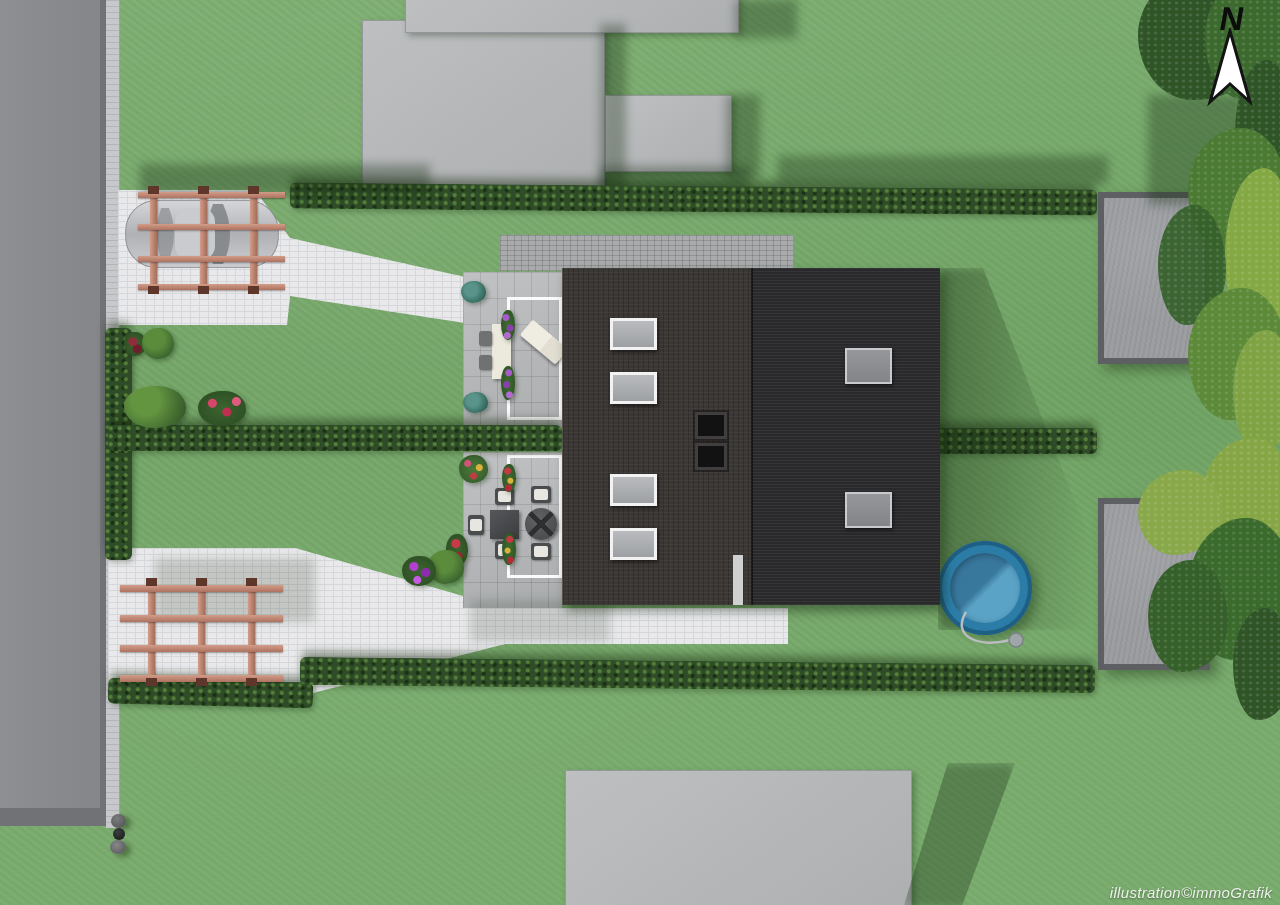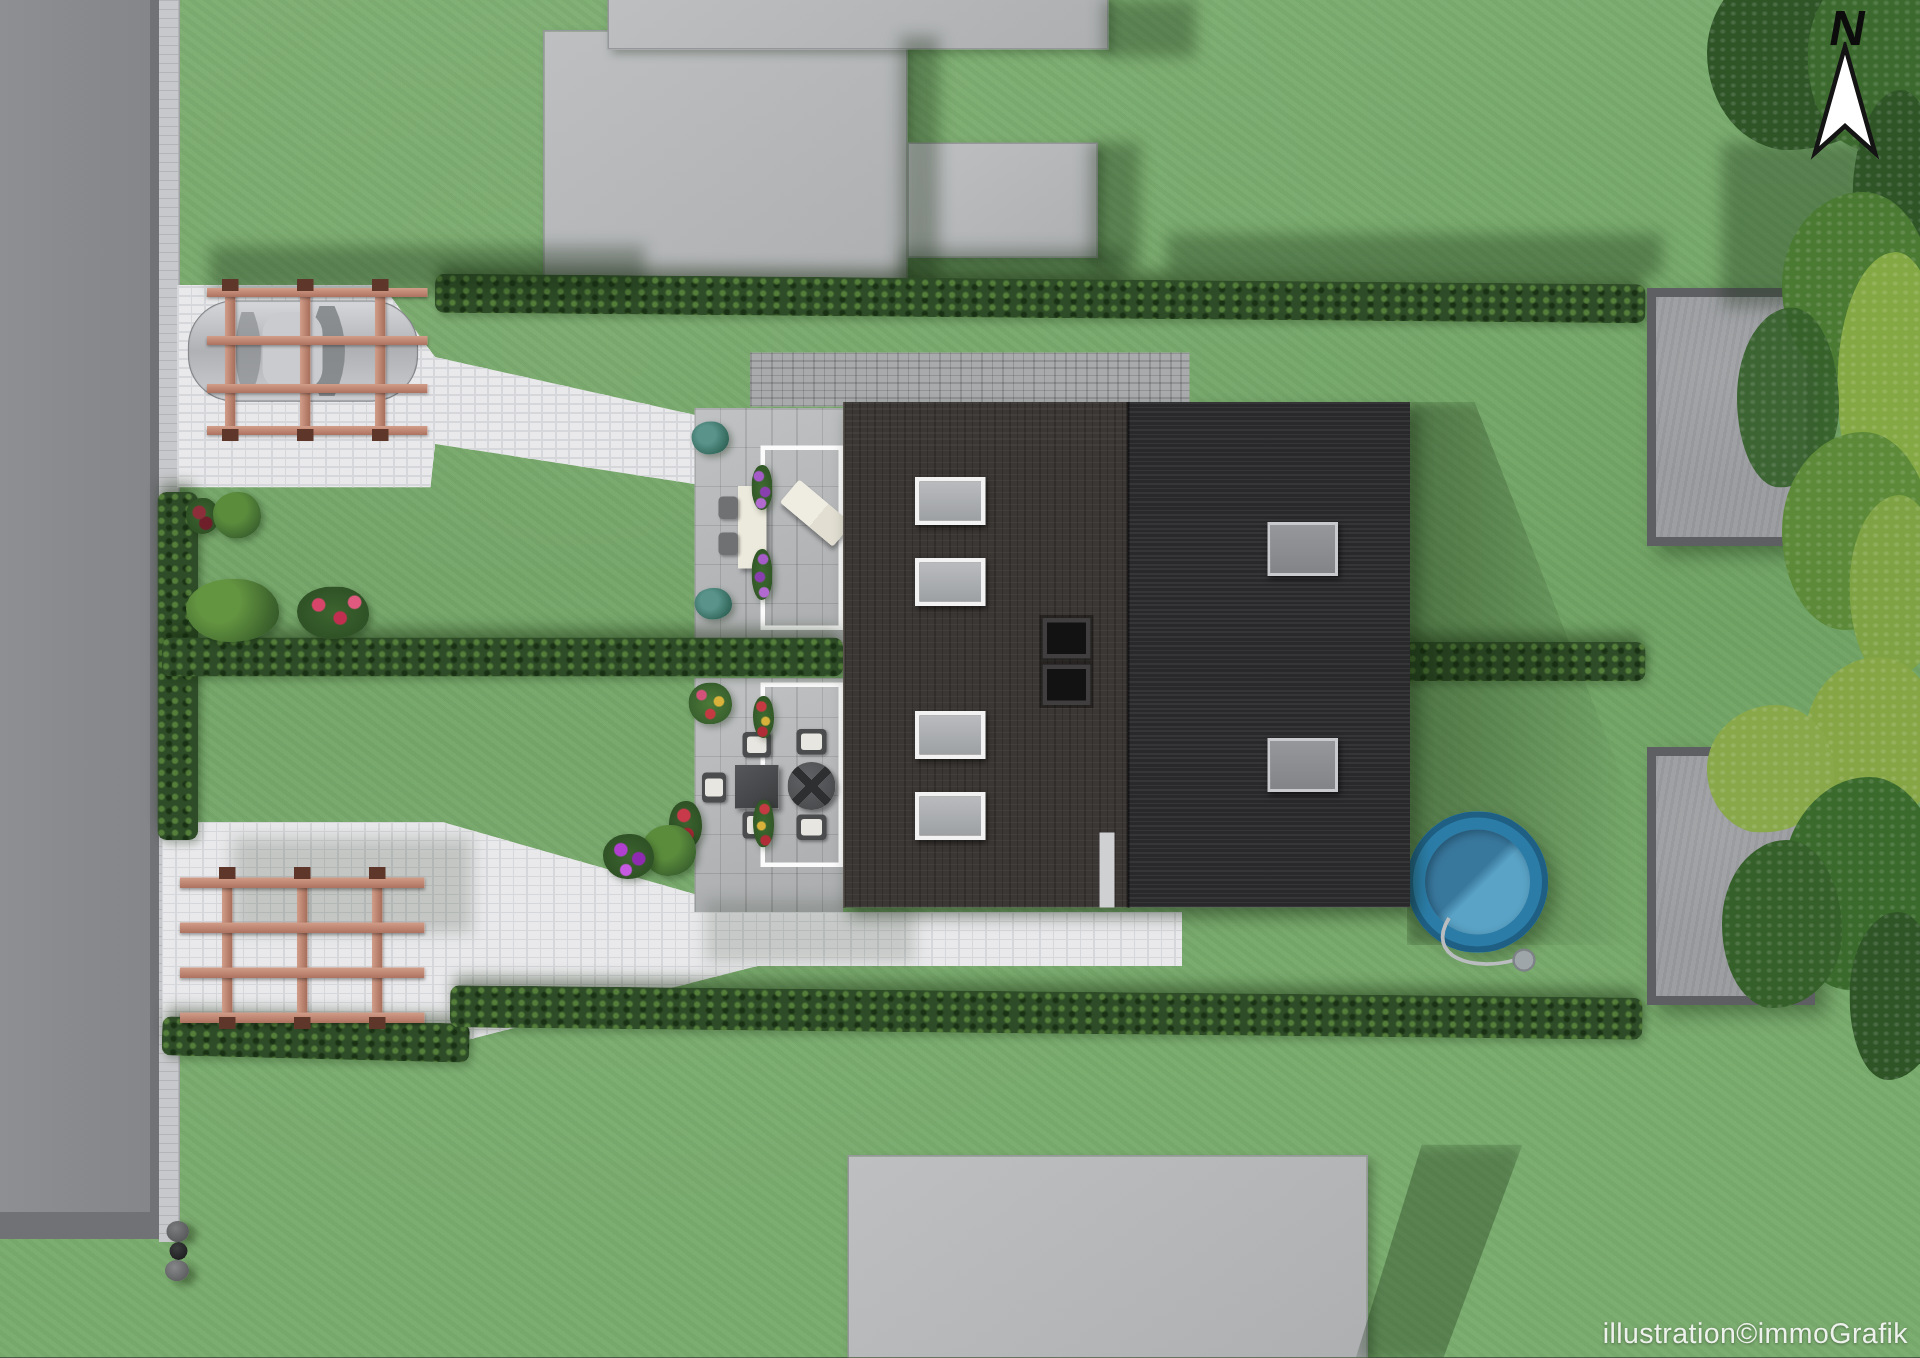--- a/index.html
+++ b/index.html
@@ -46,22 +46,22 @@
   .skylight{background:linear-gradient(180deg,#b9bbbe,#9da0a3);border:3px solid var(--skylight-frame,#f2f2f2);
     box-shadow:1px 2px 4px rgba(0,0,0,.55);}
   .roofwin{background:linear-gradient(180deg,#95979b,#828488);border:2px solid #c9cacd;
     box-shadow:1px 2px 4px rgba(0,0,0,.55);}
   .chimney{background:#121212;border:3px solid #413e3f;box-shadow:0 0 0 2px rgba(0,0,0,.35);}
   .chair{background:#6f7173;border-radius:3px;box-shadow:1px 1px 2px rgba(0,0,0,.3);}
   .cushchair{background:var(--furniture-dark,#4a4c4e);border-radius:3px;box-shadow:1px 1px 2px rgba(0,0,0,.35);}
   .cushchair::after{content:"";position:absolute;left:15%;top:18%;width:70%;height:64%;
     background:var(--cushion,#e8e6e0);border-radius:2px;}
   .bush{border-radius:50% 46% 52% 48%/48% 52% 46% 54%;box-shadow:2px 2px 4px rgba(15,35,10,.35);}
-  #watermark{color:var(--watermark-color,#eef2ec);font-size:19px;letter-spacing:.3px;
-    text-shadow:0 1px 2px rgba(0,0,0,.4);}
+  #watermark{color:var(--watermark-color,#eef2ec);font-size:15px;letter-spacing:.3px;
+    text-shadow:0 1px 2px rgba(0,0,0,.4);font-style:italic;}
   #compass-label{font-weight:700;font-size:33px;color:#0c0c0c;transform:skewX(-10deg);line-height:1;}
 </style>
 </head>
 <body>
 
 <div id="stage">
 
   <div class="s" style="left:0;top:0;width:102px;height:810px;background:linear-gradient(90deg,#8e8f93,#88898d 60%,#85868a);"></div>
   <div class="s" style="left:100px;top:0;width:6px;height:816px;background:var(--road-border,#717276);"></div>
   <div class="s" style="left:0;top:808px;width:106px;height:18px;background:var(--road-border,#717276);"></div>

